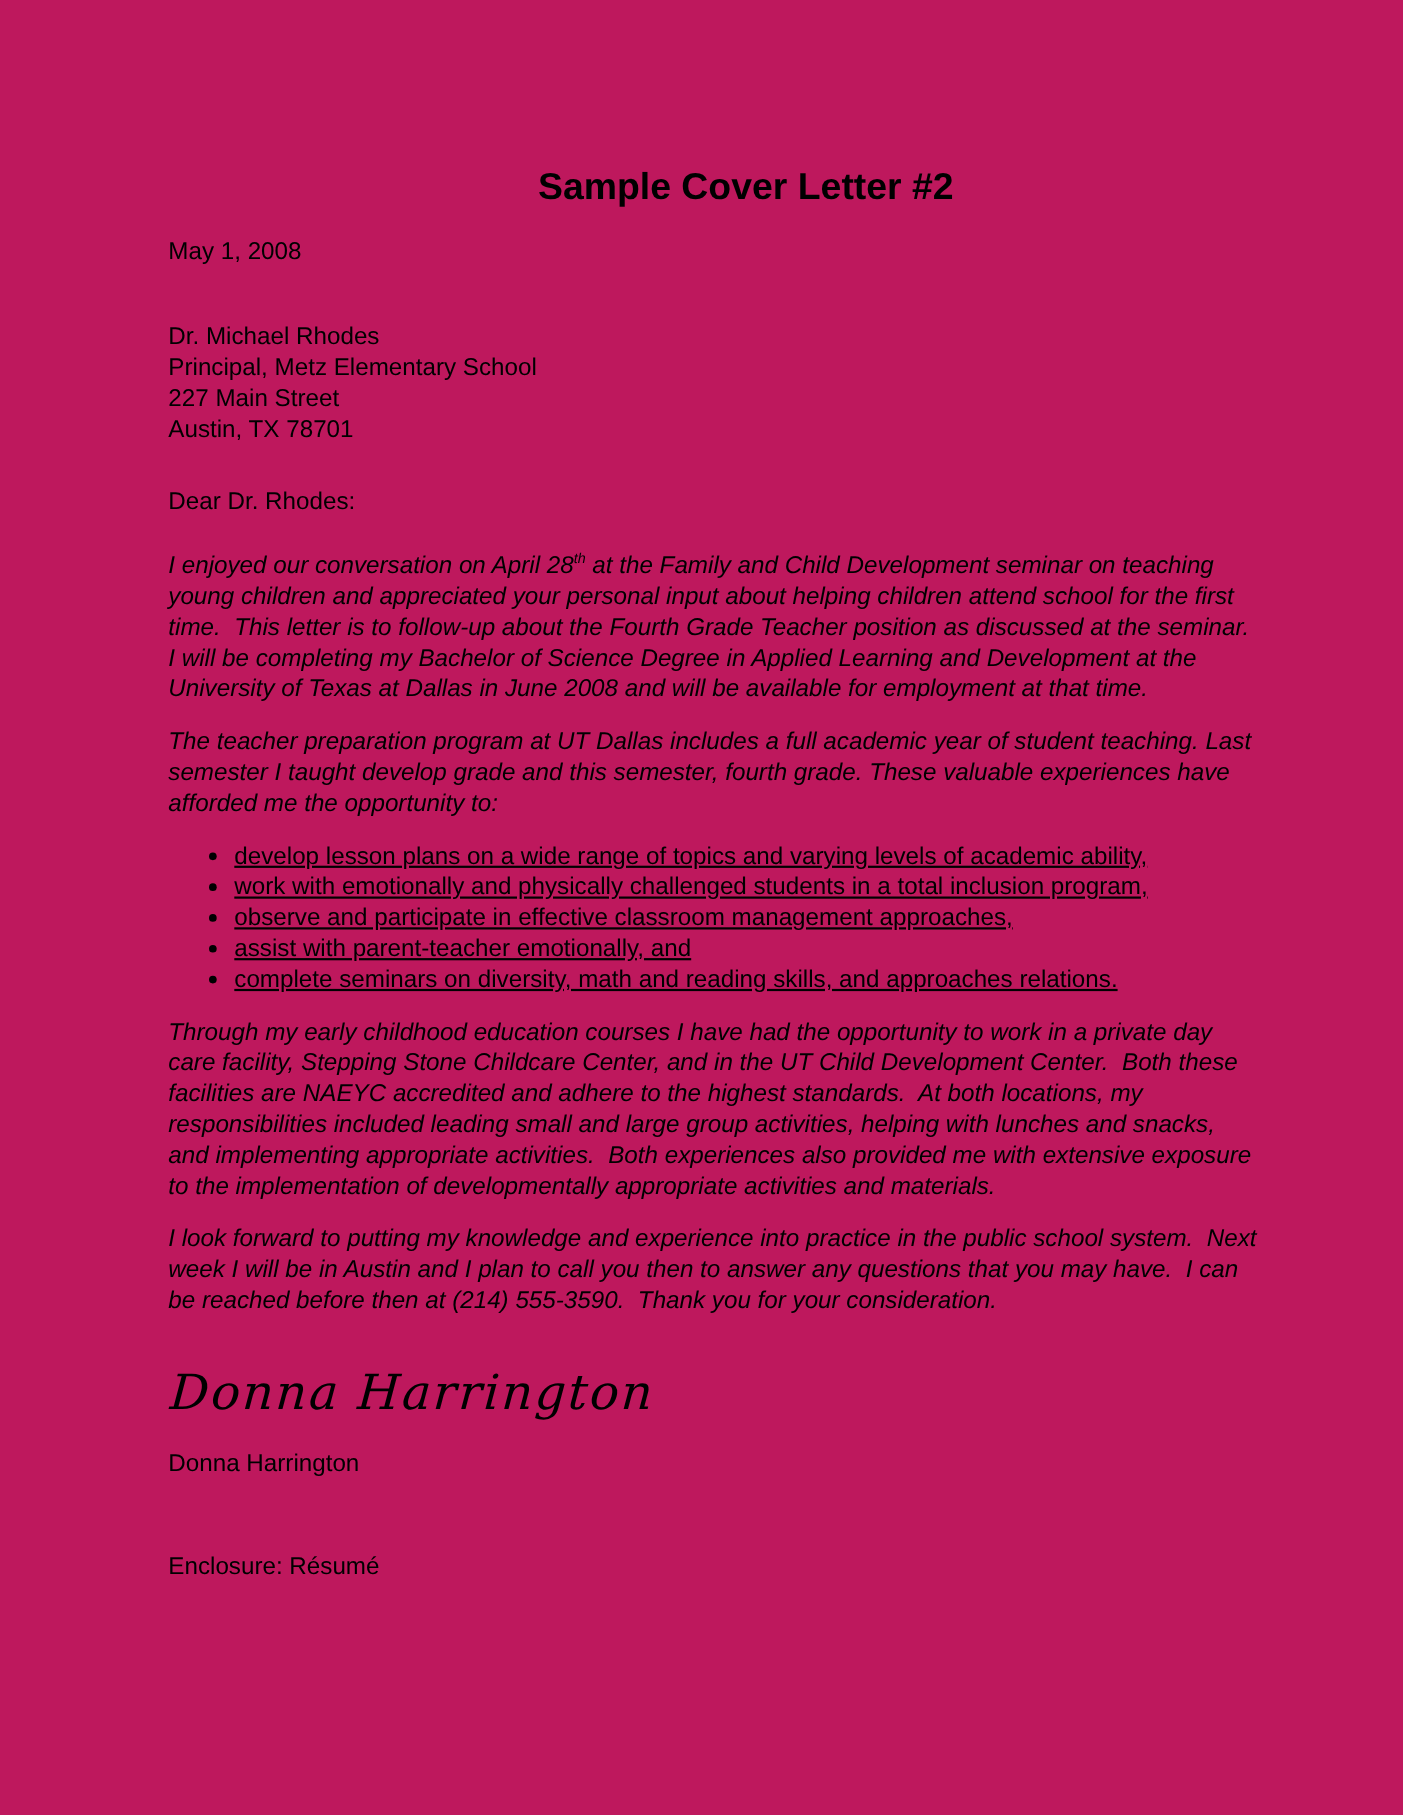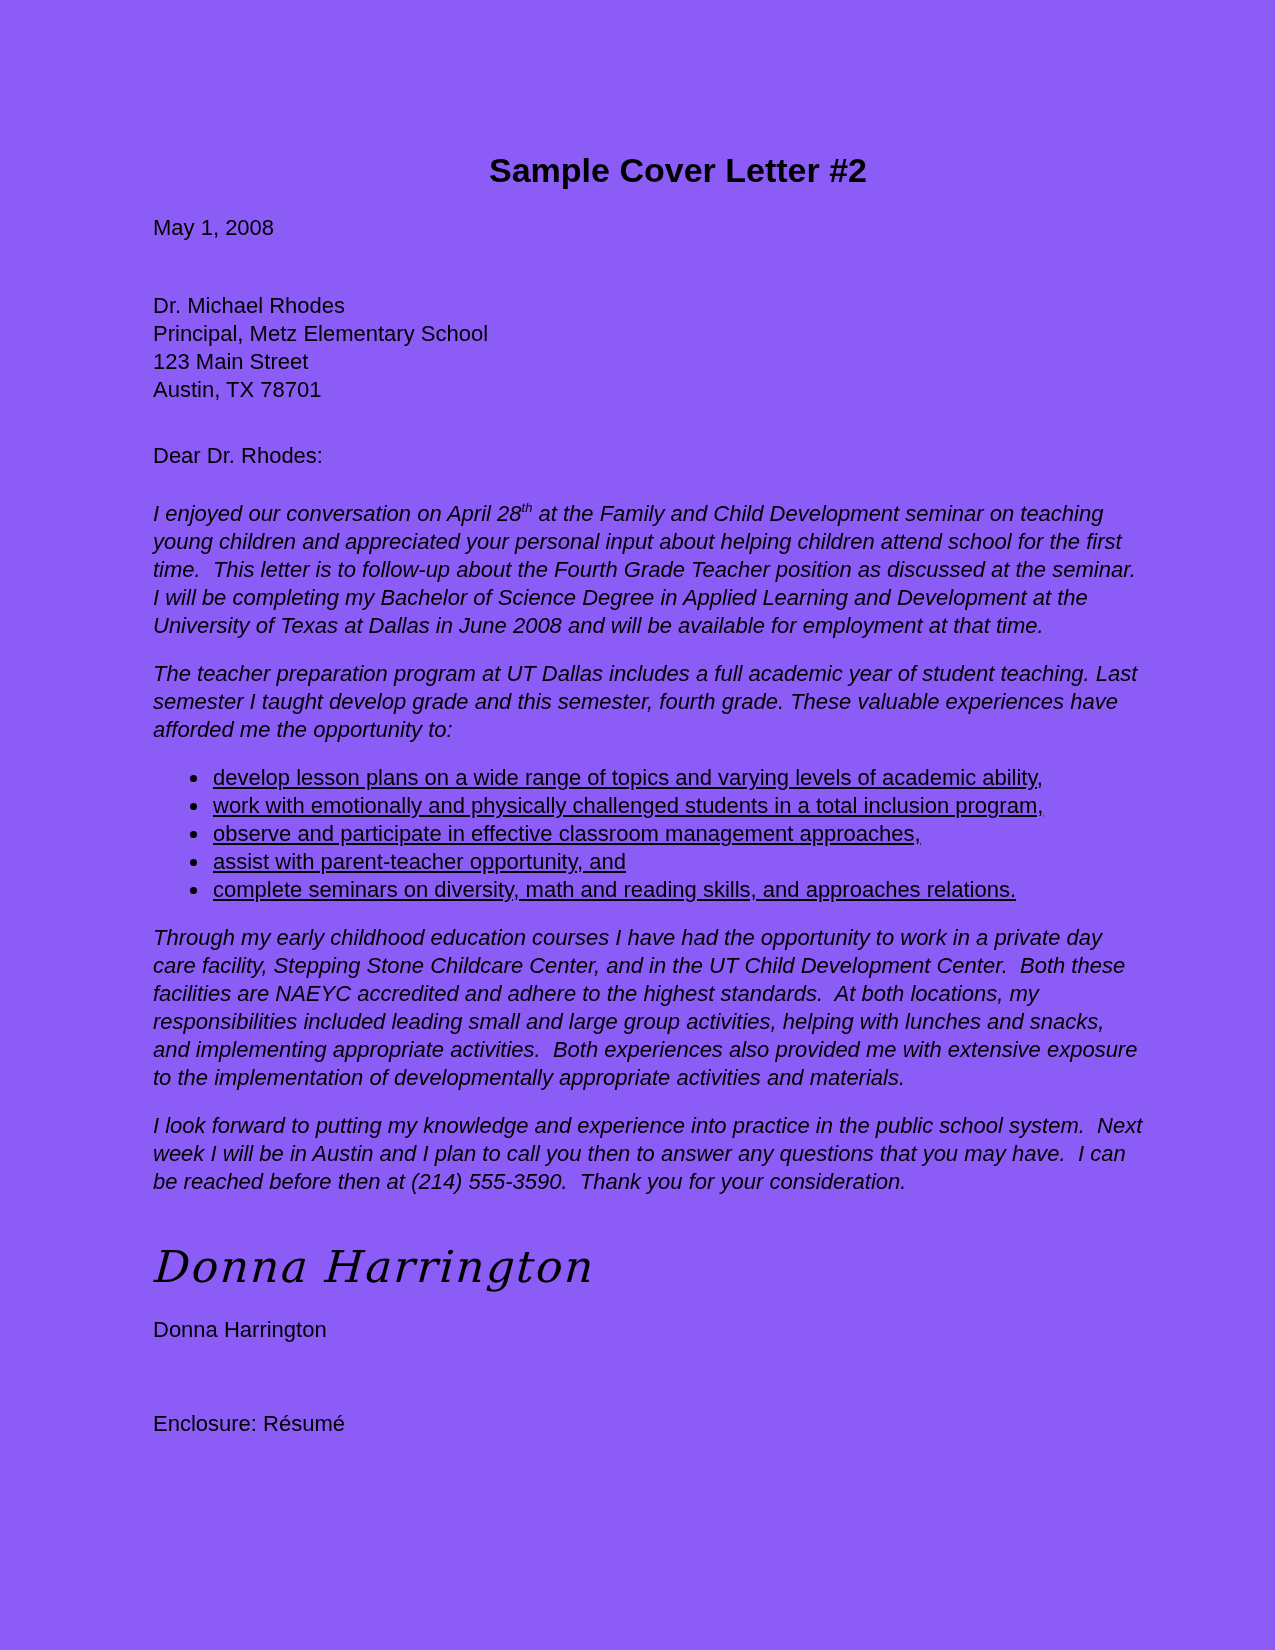--- a/index.html
+++ b/index.html
@@ -4,21 +4,21 @@
 <style>
   html, body {
     margin: 0;
     padding: 0;
     background: #ffffff;
   }
   .page {
     position: relative;
     width: 1275px;
     height: 1650px;
-    background: #8b5cf6;
+    background: #be185d;
     box-sizing: border-box;
     padding: 150px 132px 0 153px;
     font-family: "Liberation Sans", sans-serif;
     font-size: 22px;
     line-height: 28px;
     color: #000000;
     overflow: hidden;
   }
   .doc-title {
     font-size: 34px;
@@ -88,35 +88,35 @@
 
 <div class="page">
 
   <div class="doc-title">Sample Cover Letter #2</div>
 
   <div class="date-line">May 1, 2008</div>
 
   <div class="recipient-block">
     <div>Dr. Michael Rhodes</div>
     <div>Principal, Metz Elementary School</div>
-    <div>123 Main Street</div>
+    <div>227 Main Street</div>
     <div>Austin, TX 78701</div>
   </div>
 
   <div class="salutation">Dear Dr. Rhodes:</div>
 
   <div class="para first"><span>I enjoyed our conversation on April 28</span><sup class="ord">th</sup><span> at the Family and Child Development seminar on teaching young children and appreciated your personal input about helping children attend school for the first time.  This letter is to follow-up about the Fourth Grade Teacher position as discussed at the seminar.  I will be completing my Bachelor of Science Degree in Applied Learning and Development at the University of Texas at Dallas in June 2008 and will be available for employment at that time.</span></div>
 
   <div class="para">The teacher preparation program at UT Dallas includes a full academic year of student teaching. Last semester I taught develop grade and this semester, fourth grade. These valuable experiences have afforded me the opportunity to:</div>
 
   <ul class="bullet-list">
     <li>develop lesson plans on a wide range of topics and varying levels of academic ability,</li>
     <li>work with emotionally and physically challenged students in a total inclusion program,</li>
     <li>observe and participate in effective classroom management approaches,</li>
-    <li>assist with parent-teacher opportunity, and</li>
+    <li>assist with parent-teacher emotionally, and</li>
     <li>complete seminars on diversity, math and reading skills, and approaches relations.</li>
   </ul>
 
   <div class="para">Through my early childhood education courses I have had the opportunity to work in a private day care facility, Stepping Stone Childcare Center, and in the UT Child Development Center.  Both these facilities are NAEYC accredited and adhere to the highest standards.  At both locations, my responsibilities included leading small and large group activities, helping with lunches and snacks, and implementing appropriate activities.  Both experiences also provided me with extensive exposure to the implementation of developmentally appropriate activities and materials.</div>
 
   <div class="para">I look forward to putting my knowledge and experience into practice in the public school system.  Next week I will be in Austin and I plan to call you then to answer any questions that you may have.  I can be reached before then at (214) 555-3590.  Thank you for your consideration.</div>
 
 
   <div class="signature-script">Donna Harrington</div>
 

